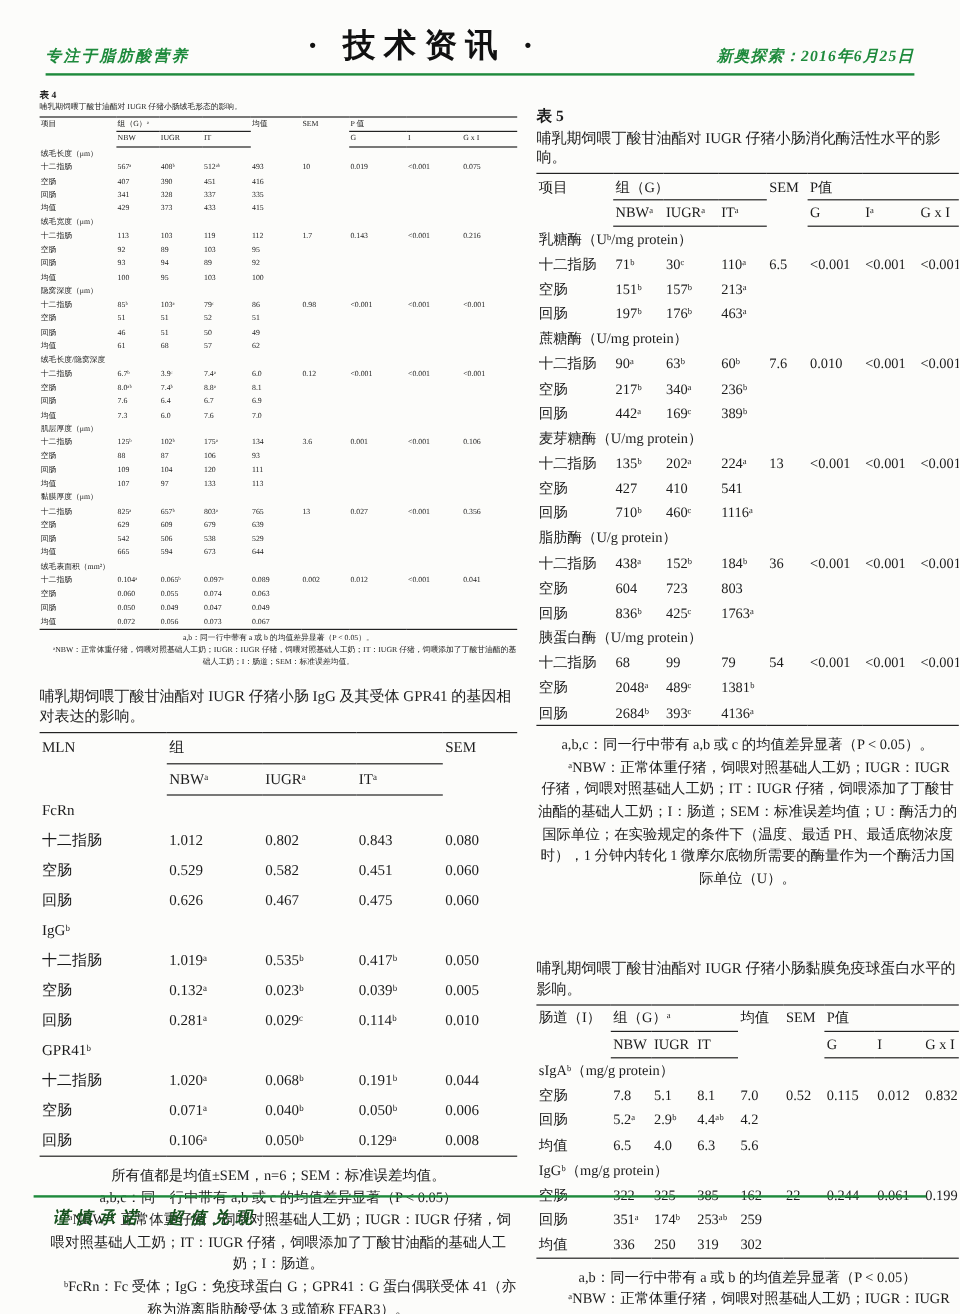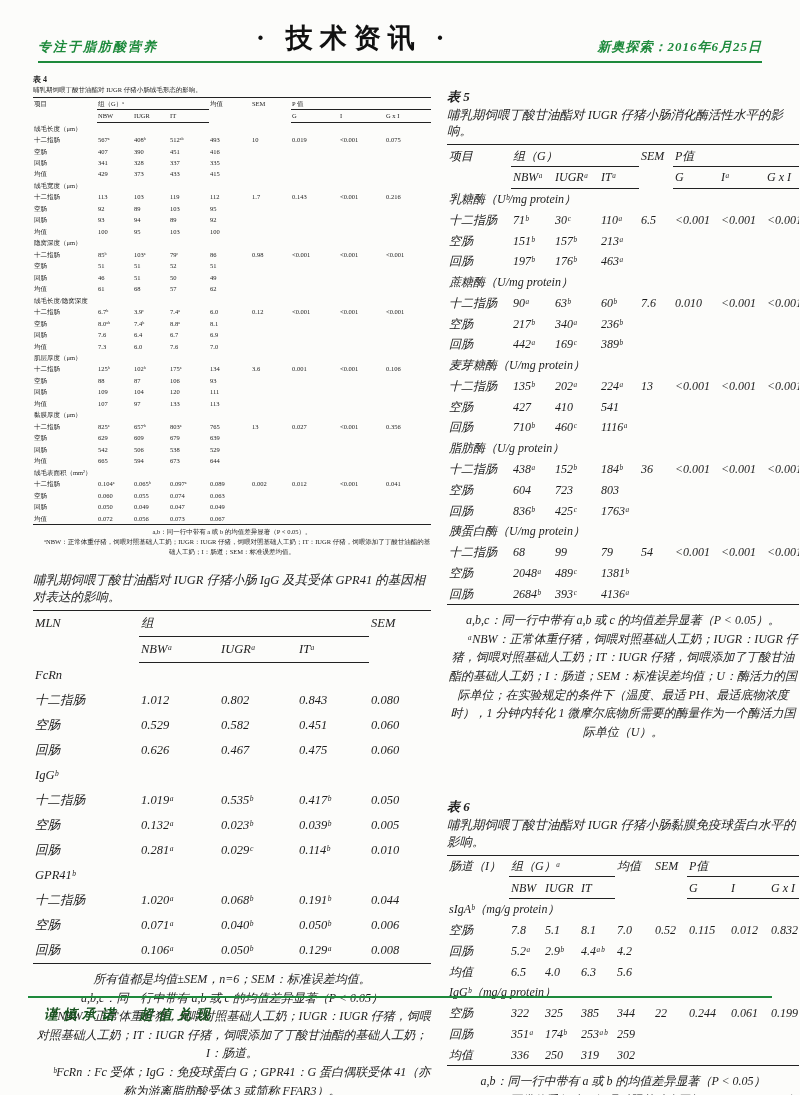--- a/index.html
+++ b/index.html
@@ -38,21 +38,21 @@
 
   
   .t4 { font-size:6.5px; line-height:1.15; }
   .t4 .tbl-label { font-size:8px; }
   .t4 .tbl-caption { font-size:6.5px; margin-bottom:3px; }
   .t4 th, .t4 td { padding:2px 1px; font-size:6.5px; }
   .t4 table { border-top-width:1.2px; border-bottom-width:1.2px; }
   .t4 .fn { font-size:6.5px; line-height:1.5; margin-top:2px; }
 
   
-  .t5, .t6, .t7 { font-size:12px; line-height:1.2;font-style:italic; }
+  .t5, .t6, .t7 { font-size:12px; line-height:1.2; }
   .t5 .tbl-label, .t6 .tbl-label, .t7 .tbl-label { font-size:13px; }
   .t5 .tbl-caption, .t6 .tbl-caption, .t7 .tbl-caption { font-size:12.5px; line-height:1.35; }
   .t5 th, .t5 td { padding:3.2px 2px; }
   .t6 th, .t6 td { padding:3.2px 2px; }
   .t7 th, .t7 td { padding:5px 2px; font-size:12.5px; }
   .fn { font-size:12px; line-height:1.55; margin-top:6px;text-align:center; }
   .t7-block { margin-top:16px; }
   .t6-block { margin-top:58px; }
 
   
@@ -752,21 +752,20 @@
             </tr>
           </tbody>
       </table>
       <div class="fn">
         <p>a,b,c：同一行中带有 a,b 或 c 的均值差异显著（P &lt; 0.05）。</p>
         <p class="indent" style="white-space:normal">ᵃNBW：正常体重仔猪，饲喂对照基础人工奶；IUGR：IUGR 仔猪，饲喂对照基础人工奶；IT：IUGR 仔猪，饲喂添加了丁酸甘油酯的基础人工奶；I：肠道；SEM：标准误差均值；U：酶活力的国际单位；在实验规定的条件下（温度、最适 PH、最适底物浓度时），1 分钟内转化 1 微摩尔底物所需要的酶量作为一个酶活力国际单位（U）。</p>
       </div>
     </div>
 
     <div class="t6 t6-block">
-      <div class="tbl-label">表 6</div>
       <div class="tbl-caption" style="white-space:normal">哺乳期饲喂丁酸甘油酯对 IUGR 仔猪小肠黏膜免疫球蛋白水平的影响。</div>
       <table>
         <colgroup>
           <col style="width:62px">
             <col style="width:34px">
             <col style="width:36px">
             <col style="width:36px">
           <col style="width:38px">
             <col style="width:34px">
             <col style="width:42px">
@@ -828,21 +827,21 @@
               <td></td>
             </tr>
             <tr>
               <td colspan="9" class="group">IgGᵇ（mg/g protein）</td>
             </tr>
             <tr>
               <td>空肠</td>
               <td>322</td>
               <td>325</td>
               <td>385</td>
-              <td>344</td>
+              <td>162</td>
               <td>22</td>
               <td>0.244</td>
               <td>0.061</td>
               <td>0.199</td>
             </tr>
             <tr>
               <td>回肠</td>
               <td>351ᵃ</td>
               <td>174ᵇ</td>
               <td>253ᵃᵇ</td>

